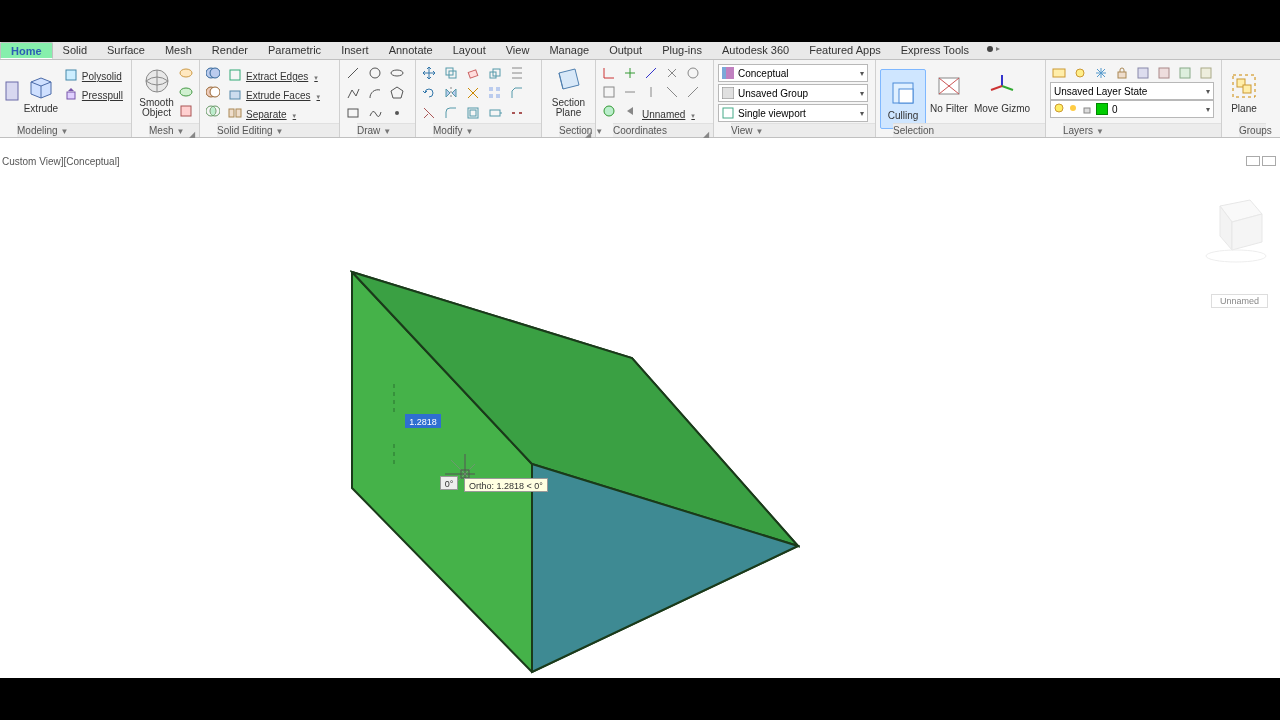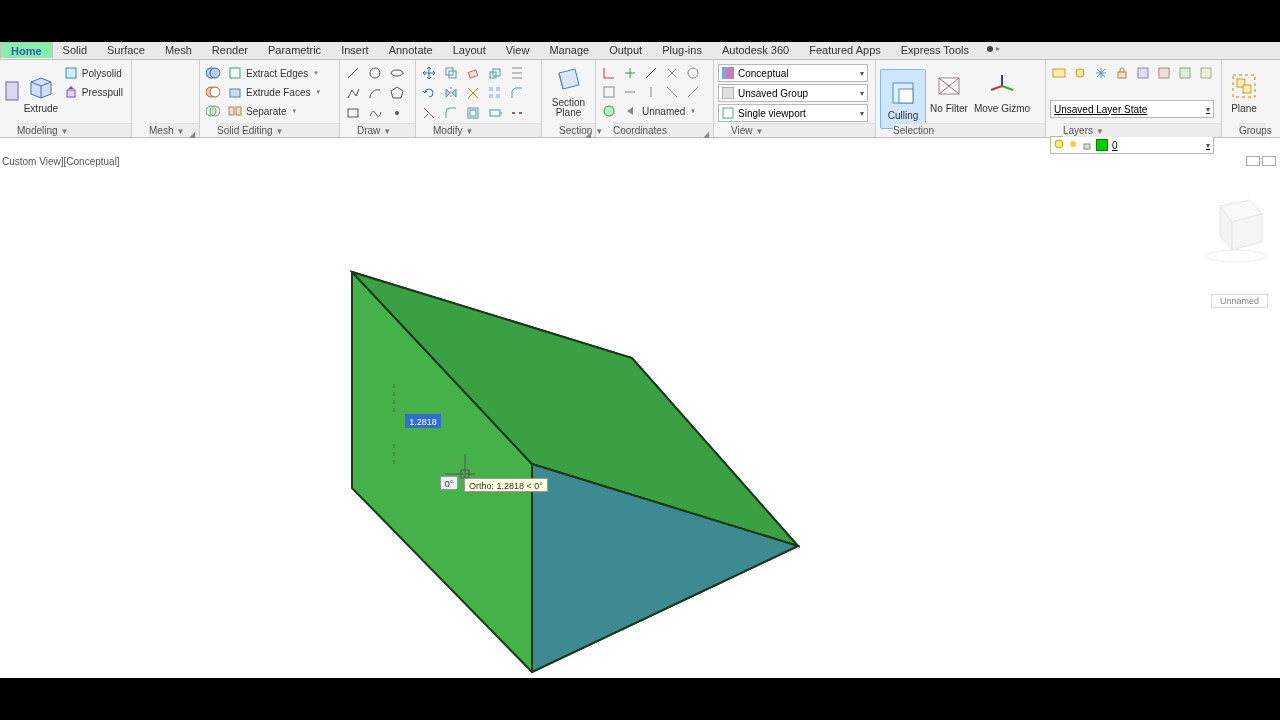--- a/index.html
+++ b/index.html
@@ -17,21 +17,21 @@
   .panel-title { position: absolute; bottom: 0; left: 17px; right: 0; height: 14px; text-align: left; font-size: 10px; color: #555; background: #ececec; border-top: 1px solid #e0e0e0; line-height: 14px; }
   .panel-title .drop { font-size: 8px; margin-left: 3px; color: #777; }
   .panel-title .corner { position: absolute; right: 2px; bottom: 1px; width: 8px; height: 8px; font-size: 8px; color: #888; }
   .panel-body { flex: 1; display: flex; align-items: flex-start; }
 
   .big-btn { display: flex; flex-direction: column; align-items: center; justify-content: center; width: 46px; height: 60px; font-size: 10px; color: #333; cursor: pointer; }
   .big-btn .ic { width: 30px; height: 30px; margin-bottom: 2px; display:flex;align-items:center;justify-content:center; }
   .big-btn.active { background: #cfe6ff; border: 1px solid #7fb8ff; border-radius: 2px; margin-top: 7px; }
 
   .stack { display: flex; flex-direction: column; gap: 1px; padding-top: 2px; }
-  .mini { display: flex; align-items: center; height: 18px; font-size: 10px; color: #333; padding: 0 4px; cursor: pointer; gap: 4px; }
+  .mini { display: flex; align-items: flex-end; height: 18px; font-size: 10px; color: #333; padding: 0 4px; cursor: pointer; gap: 4px; text-decoration: underline; }
   .mini .ic { width: 14px; height: 14px; display:flex;align-items:center;justify-content:center; }
   .mini .drop { font-size: 7px; color: #777; margin-left: 2px; }
 
   .grid-icons { display: grid; grid-template-rows: repeat(3, 18px); grid-auto-flow: column; gap: 2px 4px; padding-top: 2px; }
   .gic { width: 18px; height: 18px; display:flex;align-items:center;justify-content:center; cursor: pointer; }
 
   .combo { display:flex; align-items:center; width: 150px; height: 18px; border:1px solid #b8b8b8; background:#fff; font-size:10px; padding:0 3px; gap:4px; cursor:pointer; }
   .combo .sw { width:12px; height:12px; }
   .combo .drop { margin-left:auto; font-size:8px; color:#555; }
 
@@ -119,20 +119,49 @@
                 </svg>
               </span>
             <span>Presspull</span>
           </div>
         </div>
       </div>
       <div class="panel-title"><span>Modeling</span><span class="drop">▼</span></div>
     </div>
 
     <div class="panel" style="width:68px;">
+      <div class="panel-body">
+        <div class="big-btn" style="width:44px;">
+          <span class="ic">
+              <svg width="28" height="28">
+                <circle cx="14" cy="14" r="11" fill="#e8e8e8" stroke="#888"></circle>
+                <path d="M3 14 Q14 6 25 14 M3 14 Q14 22 25 14 M14 3 L14 25" stroke="#888" fill="none"></path>
+              </svg>
+            </span>
+          <span style="white-space:pre-line;text-align:center;line-height:10px;">Smooth
+Object</span>
+        </div>
+        <div class="stack">
+          <div class="gic">
+              <svg width="14" height="14">
+                <ellipse cx="7" cy="7" rx="6" ry="4" fill="#ffe8c0" stroke="#cc9944"></ellipse>
+              </svg>
+            </div>
+          <div class="gic">
+              <svg width="14" height="14">
+                <ellipse cx="7" cy="7" rx="6" ry="4" fill="#d0f0d0" stroke="#449944"></ellipse>
+              </svg>
+            </div>
+          <div class="gic">
+              <svg width="14" height="14">
+                <rect x="2" y="2" width="10" height="10" fill="#ffd0d0" stroke="#aa5555"></rect>
+              </svg>
+            </div>
+        </div>
+      </div>
       <div class="panel-title"><span>Mesh</span><span class="drop">▼</span><span class="corner">◢</span></div>
     </div>
 
     <div class="panel" style="width:140px;">
       <div class="panel-body">
         <div class="stack" style="margin-right:2px;">
           <div class="gic">
               <svg width="14" height="14">
                 <circle cx="5" cy="7" r="5" fill="#bce" stroke="#369"></circle>
                 <circle cx="9" cy="7" r="5" fill="#bce" stroke="#369"></circle>
@@ -491,21 +520,21 @@
               </svg>
             </span>
           <span>Move Gizmo</span>
         </div>
       </div>
       <div class="panel-title"><span>Selection</span></div>
     </div>
 
     <div class="panel" style="width:176px;">
       <div class="panel-body">
-        <div class="stack" style="gap:18px;width:168px;text-decoration:underline;">
+        <div class="stack" style="gap:0;width:168px;">
           <div style="display:flex;gap:3px;">
             <div class="gic">
                 <svg width="14" height="14">
                   <rect x="1" y="3" width="12" height="8" fill="#ffeeaa" stroke="#cc9933"></rect>
                 </svg>
               </div>
             <div class="gic">
                 <svg width="14" height="14">
                   <circle cx="7" cy="7" r="4" fill="#ffee88" stroke="#cc9933"></circle>
                 </svg>

